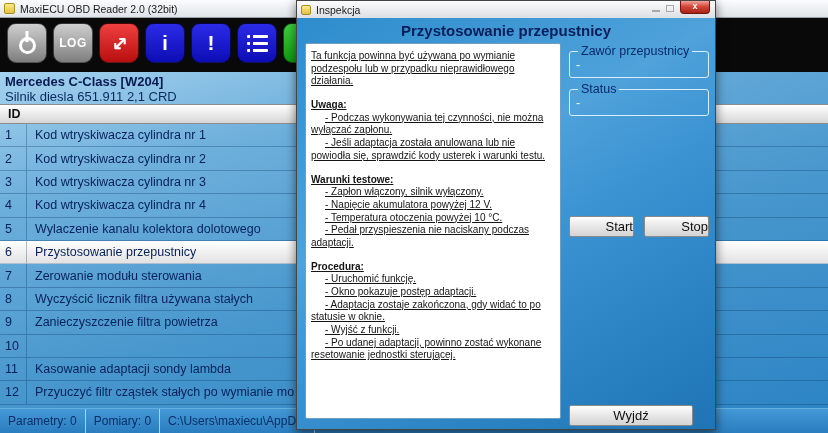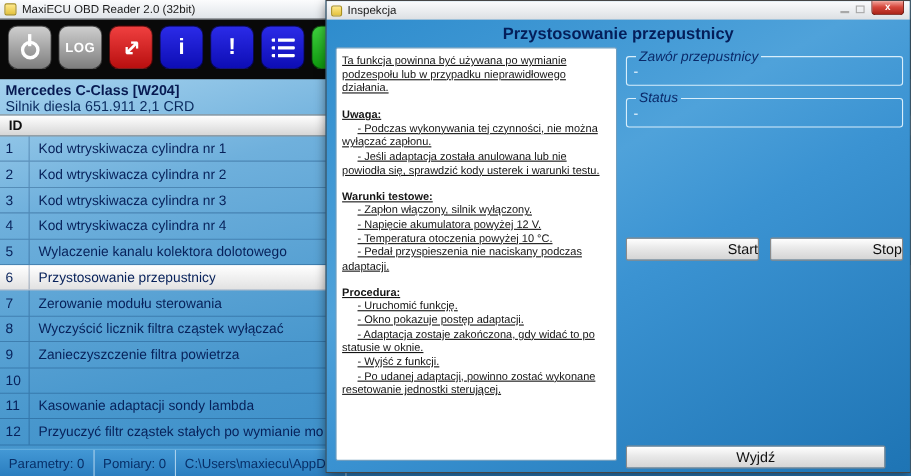--- a/index.html
+++ b/index.html
@@ -54,21 +54,21 @@
   .llabel { padding-left:8px; white-space:nowrap; overflow:hidden; }
   .lrow.sel { background:linear-gradient(#ffffff,#e2e2e2); }
 
   .statusbar { position:absolute; left:0; right:0; bottom:0; height:25px;
     background:linear-gradient(#4398d5,#2a7dbf); border-top:1px solid #66b0e0;
     display:flex; align-items:center; font-size:12px; color:#082f68; }
   .sb-cell { padding:0 8px; height:100%; display:flex; align-items:center;
     border-right:1px solid #a9d0ec; white-space:nowrap; }
 
   
-  .dialog { position:absolute; left:296px; top:0; width:532px; height:430px;
+  .dialog { position:absolute; left:296px; top:0; width:420px; height:430px;
     border:1px solid #454545; box-shadow:0 3px 10px rgba(0,0,0,.55); z-index:5; background:#2080c2; }
   .dlg-titlebar { height:17px; background:linear-gradient(#fbfcfd,#dcdfe3);
     display:flex; align-items:center; padding-left:4px; position:relative; }
   .dlg-icon { width:10px; height:10px; background:linear-gradient(#ffe98a,#e3c23e);
     border:1px solid #a98f1e; border-radius:2px; margin-right:5px; flex:none; }
   .dlg-title { font-size:10.5px; color:#1a1a1a; }
   .dlg-controls { position:absolute; right:5px; top:0; display:flex; align-items:flex-start; gap:6px; }
   .min-glyph { width:8px; height:2px; background:#a8a8a8; margin-top:9px; }
   .max-glyph { width:8px; height:7px; border:1px solid #a8a8a8; margin-top:4px; }
   .close-btn { width:30px; height:13px; border-radius:0 0 4px 4px;
@@ -82,21 +82,21 @@
   .instructions-panel { position:absolute; left:8px; top:25px; width:256px; bottom:10px;
     background:#fff; border:1px solid #6f9ec0; border-radius:2px; padding:6px 5px; overflow:hidden; }
   .instructions-content { font-size:10px; line-height:1.27; color:#141414;text-decoration:underline; }
   .instructions-content .intro { margin:0; }
   .instructions-content .ihead { font-weight:bold; margin-top:11px; }
   .instructions-content .iline { margin:0; text-indent:14px; }
 
   .dlg-right { position:absolute; left:272px; right:6px; top:0; bottom:0; }
   .groupbox { position:absolute; left:0; right:0; border:1px solid #d8eefb; border-radius:3px;
     height:34px; padding:0 4px; }
-  .groupbox legend { font-size:12.5px; color:#0a2a6a; padding:0 3px; margin-left:4px;font-style:italic; }
+  .groupbox legend { font-size:12.5px; color:#0a2a6a; padding:0 3px; margin-left:4px; }
   .groupbox .gvalue { font-size:13px; color:#eef7ff; padding-left:2px; margin-top:-1px; }
   .gb-1 { top:26px; }
   .gb-2 { top:64px; }
 
   .btn { background:linear-gradient(#ffffff,#e9e9e9 45%,#d4d4d4); border:1px solid #8a8a8a;
     border-radius:2px; font-family:"Liberation Sans",sans-serif; font-size:13px; color:#101010;
     text-align:center; cursor:pointer; }
   .startstop-row { position:absolute; left:0; right:0; top:198px; display:flex; gap:10px; }
   .startstop-row .btn { flex:1; height:21px;text-align:right; }
   .exit-btn { position:absolute; left:0; right:16px; bottom:3px; height:21px; }
@@ -171,21 +171,21 @@
         <div class="lrow sel">
           <div class="lid">6</div>
           <div class="llabel">Przystosowanie przepustnicy</div>
         </div>
         <div class="lrow">
           <div class="lid">7</div>
           <div class="llabel">Zerowanie modułu sterowania</div>
         </div>
         <div class="lrow">
           <div class="lid">8</div>
-          <div class="llabel">Wyczyścić licznik filtra cząstek wyłączać</div>
+          <div class="llabel">Wyczyścić licznik filtra używana stałych</div>
         </div>
         <div class="lrow">
           <div class="lid">9</div>
           <div class="llabel">Zanieczyszczenie filtra powietrza</div>
         </div>
         <div class="lrow">
           <div class="lid">10</div>
         </div>
         <div class="lrow">
           <div class="lid">11</div>

